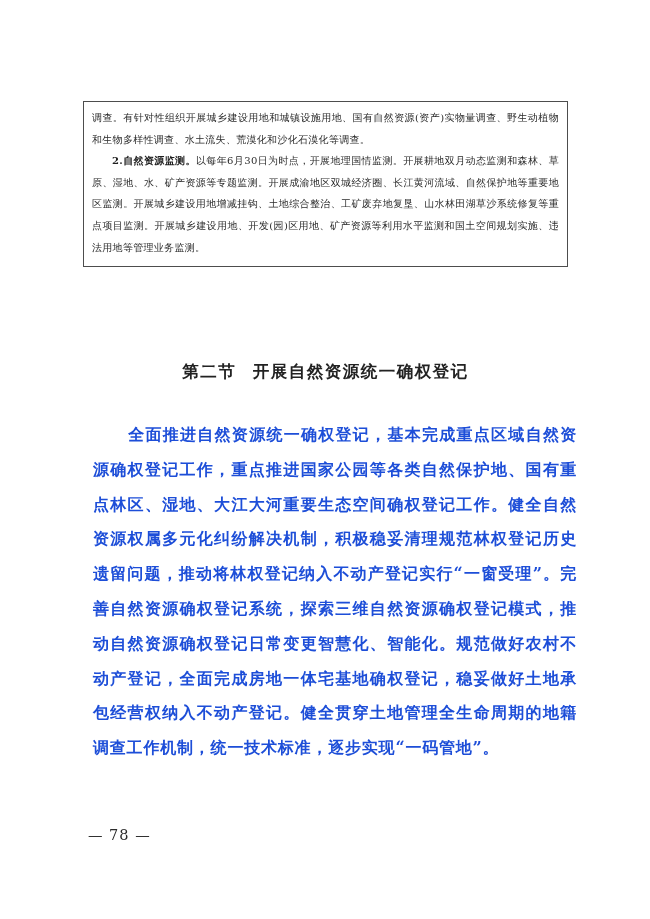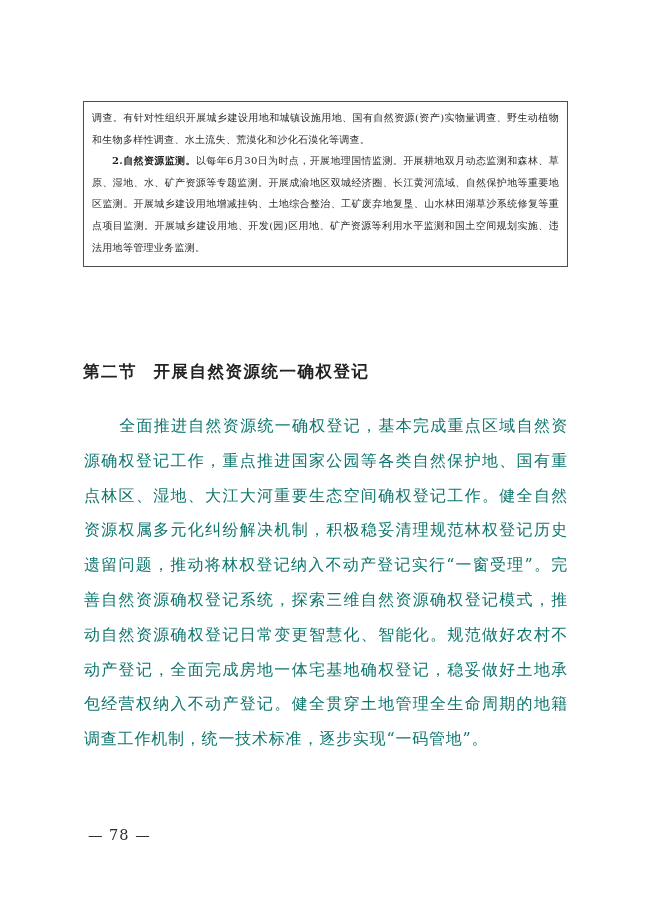--- a/index.html
+++ b/index.html
@@ -43,43 +43,44 @@
     font-weight: bold;
     color: #1f1f1f;
   }
   
   .section-heading {
     position: absolute;
     left: 83px;
     top: 361px;
     width: 485px;
     margin: 0;
-    text-align: left;
+    text-align: center;
     font-size: 16.5px;
     font-weight: bold;
     letter-spacing: 1.5px;
     color: #222222;
   }
   .section-heading .sec-label {
     margin-right: 1em;
   }
   
   .body-paragraph {
     position: absolute;
     left: 84px;
     top: 409px;
     width: 484px;
-    margin: 0;
+    margin: 9px;
     font-size: 16px;
     line-height: 34.8px;
     letter-spacing: 0.8px;
     text-align: justify;
     text-justify: inter-character;
     text-indent: 2.2em;
-    color: #0f766e;
+    color: #1d4ed8;
+    font-weight: bold;
   }
   
   .page-footer {
     position: absolute;
     left: 88px;
     top: 827px;
     font-size: 14.5px;
     letter-spacing: 1px;
     color: #2b2b2b;
     white-space: pre;

